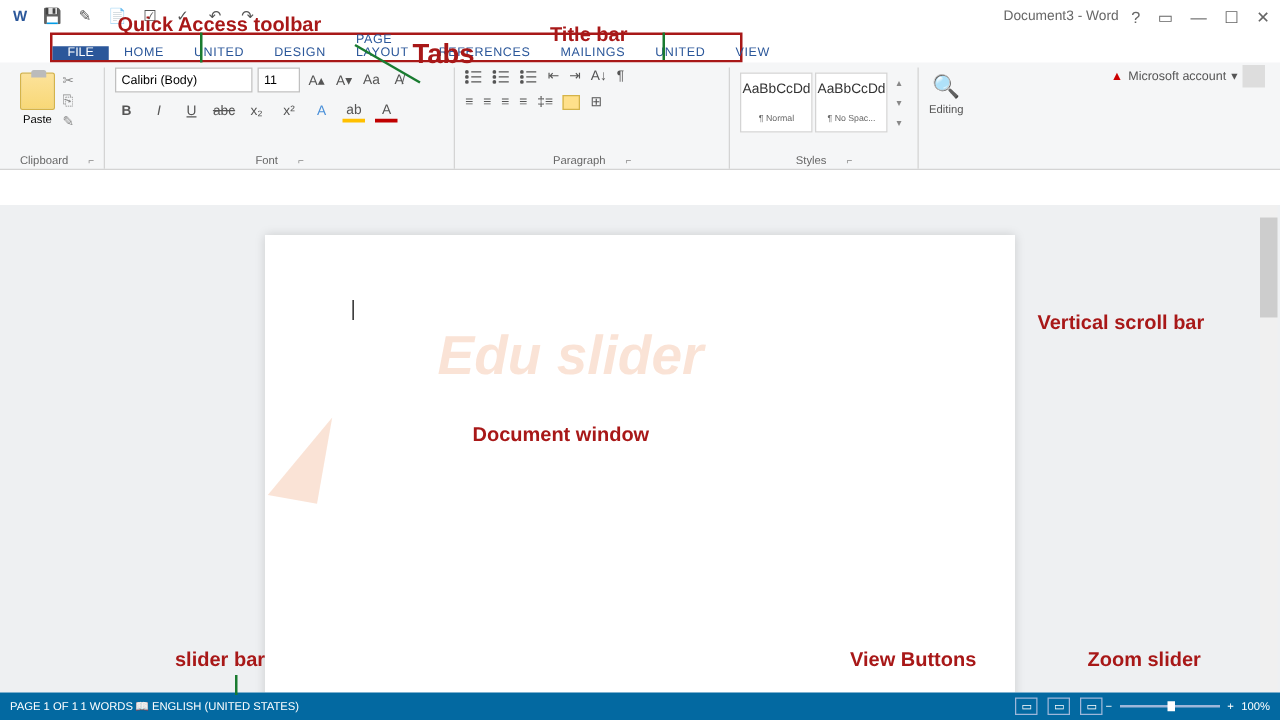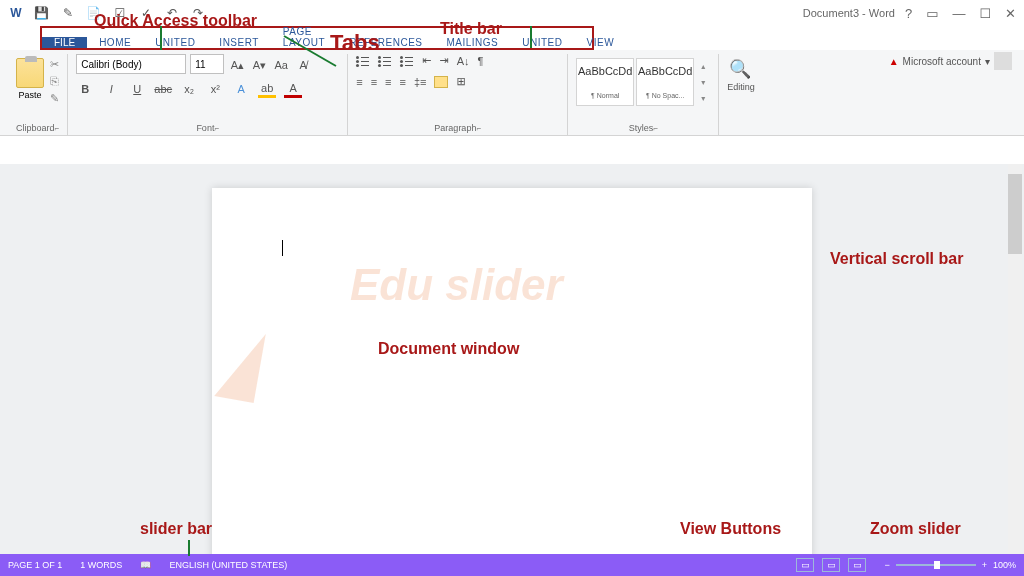--- a/index.html
+++ b/index.html
@@ -10,27 +10,27 @@
 .qat-ico{width:16px;height:16px;display:flex;align-items:center;justify-content:center;color:#555;font-size:12px}
 .title-area{flex:1;text-align:right;color:#666;font-size:11px}
 .win-ctrl{display:flex;gap:14px;color:#666;font-size:13px}
 .tab-row{height:24px;display:flex;align-items:flex-end;border:2px solid #a81818;margin:0 430px 0 40px}
 .tab-file{background:#2b579a;color:#fff;font-size:10px;padding:0 12px;display:flex;align-items:center}
 .tab{color:#2b579a;font-size:10px;padding:0 12px;display:flex;align-items:center;letter-spacing:.5px}
 .account-row{position:absolute;top:52px;right:12px;font-size:10px;color:#555;display:flex;align-items:center;gap:4px}
 .ribbon{height:86px;background:#f5f6f7;border-bottom:1px solid #d4d4d4;display:flex;padding:4px 8px 0;gap:0}
 .grp{border-right:1px solid #d4d4d4;padding:0 8px;display:flex;flex-direction:column;justify-content:space-between}
 .grp-body{display:flex;gap:6px;flex:1;align-items:flex-start;padding-top:4px}
-.grp-label{font-size:9px;color:#666;text-align:center;padding:2px 0;display:flex;justify-content:center;align-items:center;gap:0}
+.grp-label{font-size:9px;color:#666;text-align:center;padding:2px 0;display:flex;justify-content:center;align-items:center;gap:16px}
 .grp-label .dlg{font-size:8px;color:#888}
 .paste-btn{display:flex;flex-direction:column;align-items:center;gap:2px}
 .clipboard-ico{width:28px;height:30px;background:linear-gradient(#fce29a,#f8d877);border:1px solid #d4b34a;border-radius:2px;position:relative}
 .clipboard-ico::before{content:"";position:absolute;top:-3px;left:8px;width:12px;height:6px;background:#bbb;border-radius:2px 2px 0 0}
 .mini-col{display:flex;flex-direction:column;gap:4px;font-size:11px;color:#888}
-.font-top{display:flex;gap:4px;align-items:flex-end;margin-bottom:6px}
+.font-top{display:flex;gap:4px;align-items:center;margin-bottom:6px}
 .font-sel{border:1px solid #c0c0c0;background:#fff;font-size:10px;padding:2px 4px;height:20px}
 .font-sel.name{width:110px}
 .font-sel.size{width:34px}
 .fbtn{width:18px;height:18px;display:flex;align-items:center;justify-content:center;font-size:11px;color:#555}
 .font-btm{display:flex;gap:8px;align-items:center}
 .b{font-weight:700}
 .i{font-style:italic}
 .u{text-decoration:underline}
 .strike{text-decoration:line-through}
 .color-bar{border-bottom:3px solid #ffc000}
@@ -45,21 +45,21 @@
 .style-box{width:58px;height:48px;border:1px solid #d4d4d4;background:#fff;display:flex;flex-direction:column;align-items:center;justify-content:center;font-size:7px;color:#666;padding:2px}
 .style-box .sample{font-size:11px;color:#333;margin-bottom:15px}
 .style-box:nth-child(3) .sample{color:#2b579a}
 .style-more{width:14px;display:flex;flex-direction:column;justify-content:space-around;align-items:center;font-size:8px;color:#888}
 .editing-grp{display:flex;flex-direction:column;align-items:center;gap:2px;font-size:9px;color:#555}
 .doc-area{position:absolute;top:164px;left:0;right:0;bottom:22px;background:#eef0f2;display:flex;justify-content:center;padding-top:24px;overflow:hidden}
 .page{width:600px;height:700px;background:#fff;box-shadow:0 0 8px rgba(0,0,0,.15);position:relative}
 .cursor{position:absolute;top:52px;left:70px;width:1px;height:16px;background:#000}
 .vscroll{position:absolute;top:164px;right:2px;width:14px;bottom:22px;background:#f0f0f0}
 .vscroll-thumb{width:100%;height:80px;background:#cdcdcd;margin-top:10px}
-.statusbar{position:absolute;bottom:0;left:0;right:0;height:22px;background:#8b5cf6;color:#fff;display:flex;align-items:center;font-size:9px;padding:0 8px;gap:18px}
+.statusbar{position:absolute;bottom:0;left:0;right:0;height:22px;background:#0369a1;color:#fff;display:flex;align-items:center;font-size:9px;padding:0 8px;gap:2px}
 .statusbar .spacer{flex:1}
 .view-btns{display:flex;gap:8px;align-items:center}
 .view-btn{width:18px;height:14px;border:1px solid #9db7da;display:flex;align-items:center;justify-content:center}
 .zoom{display:flex;align-items:center;gap:6px}
 .zoom-track{width:80px;height:2px;background:#9db7da;position:relative}
 .zoom-thumb{position:absolute;top:-3px;left:38px;width:6px;height:8px;background:#fff}
 .watermark{position:absolute;top:260px;left:350px;font-size:44px;font-weight:700;color:rgba(230,100,30,.18);transform:rotate(0deg);z-index:50;font-style:italic}
 .watermark-tri{position:absolute;top:330px;left:220px;width:0;height:0;border-left:40px solid transparent;border-right:0 solid transparent;border-bottom:70px solid rgba(230,100,30,.18);transform:rotate(10deg);z-index:50}
 </style>
 </head>
@@ -97,21 +97,21 @@
     <span>—</span>
     <span>☐</span>
     <span>✕</span>
   </div>
 </div>
 
 <div class="tab-row">
   <div class="tab-file">FILE</div>
   <div class="tab">HOME</div>
   <div class="tab">UNITED</div>
-  <div class="tab">INSERT</div>
+  <div class="tab">DESIGN</div>
   <div class="tab">PAGE LAYOUT</div>
   <div class="tab">REFERENCES</div>
   <div class="tab">MAILINGS</div>
   <div class="tab">UNITED</div>
   <div class="tab">VIEW</div>
 </div>
 
 <div class="account-row">
   <span style="color:#c00">▲</span>
     <span>Microsoft account</span>

